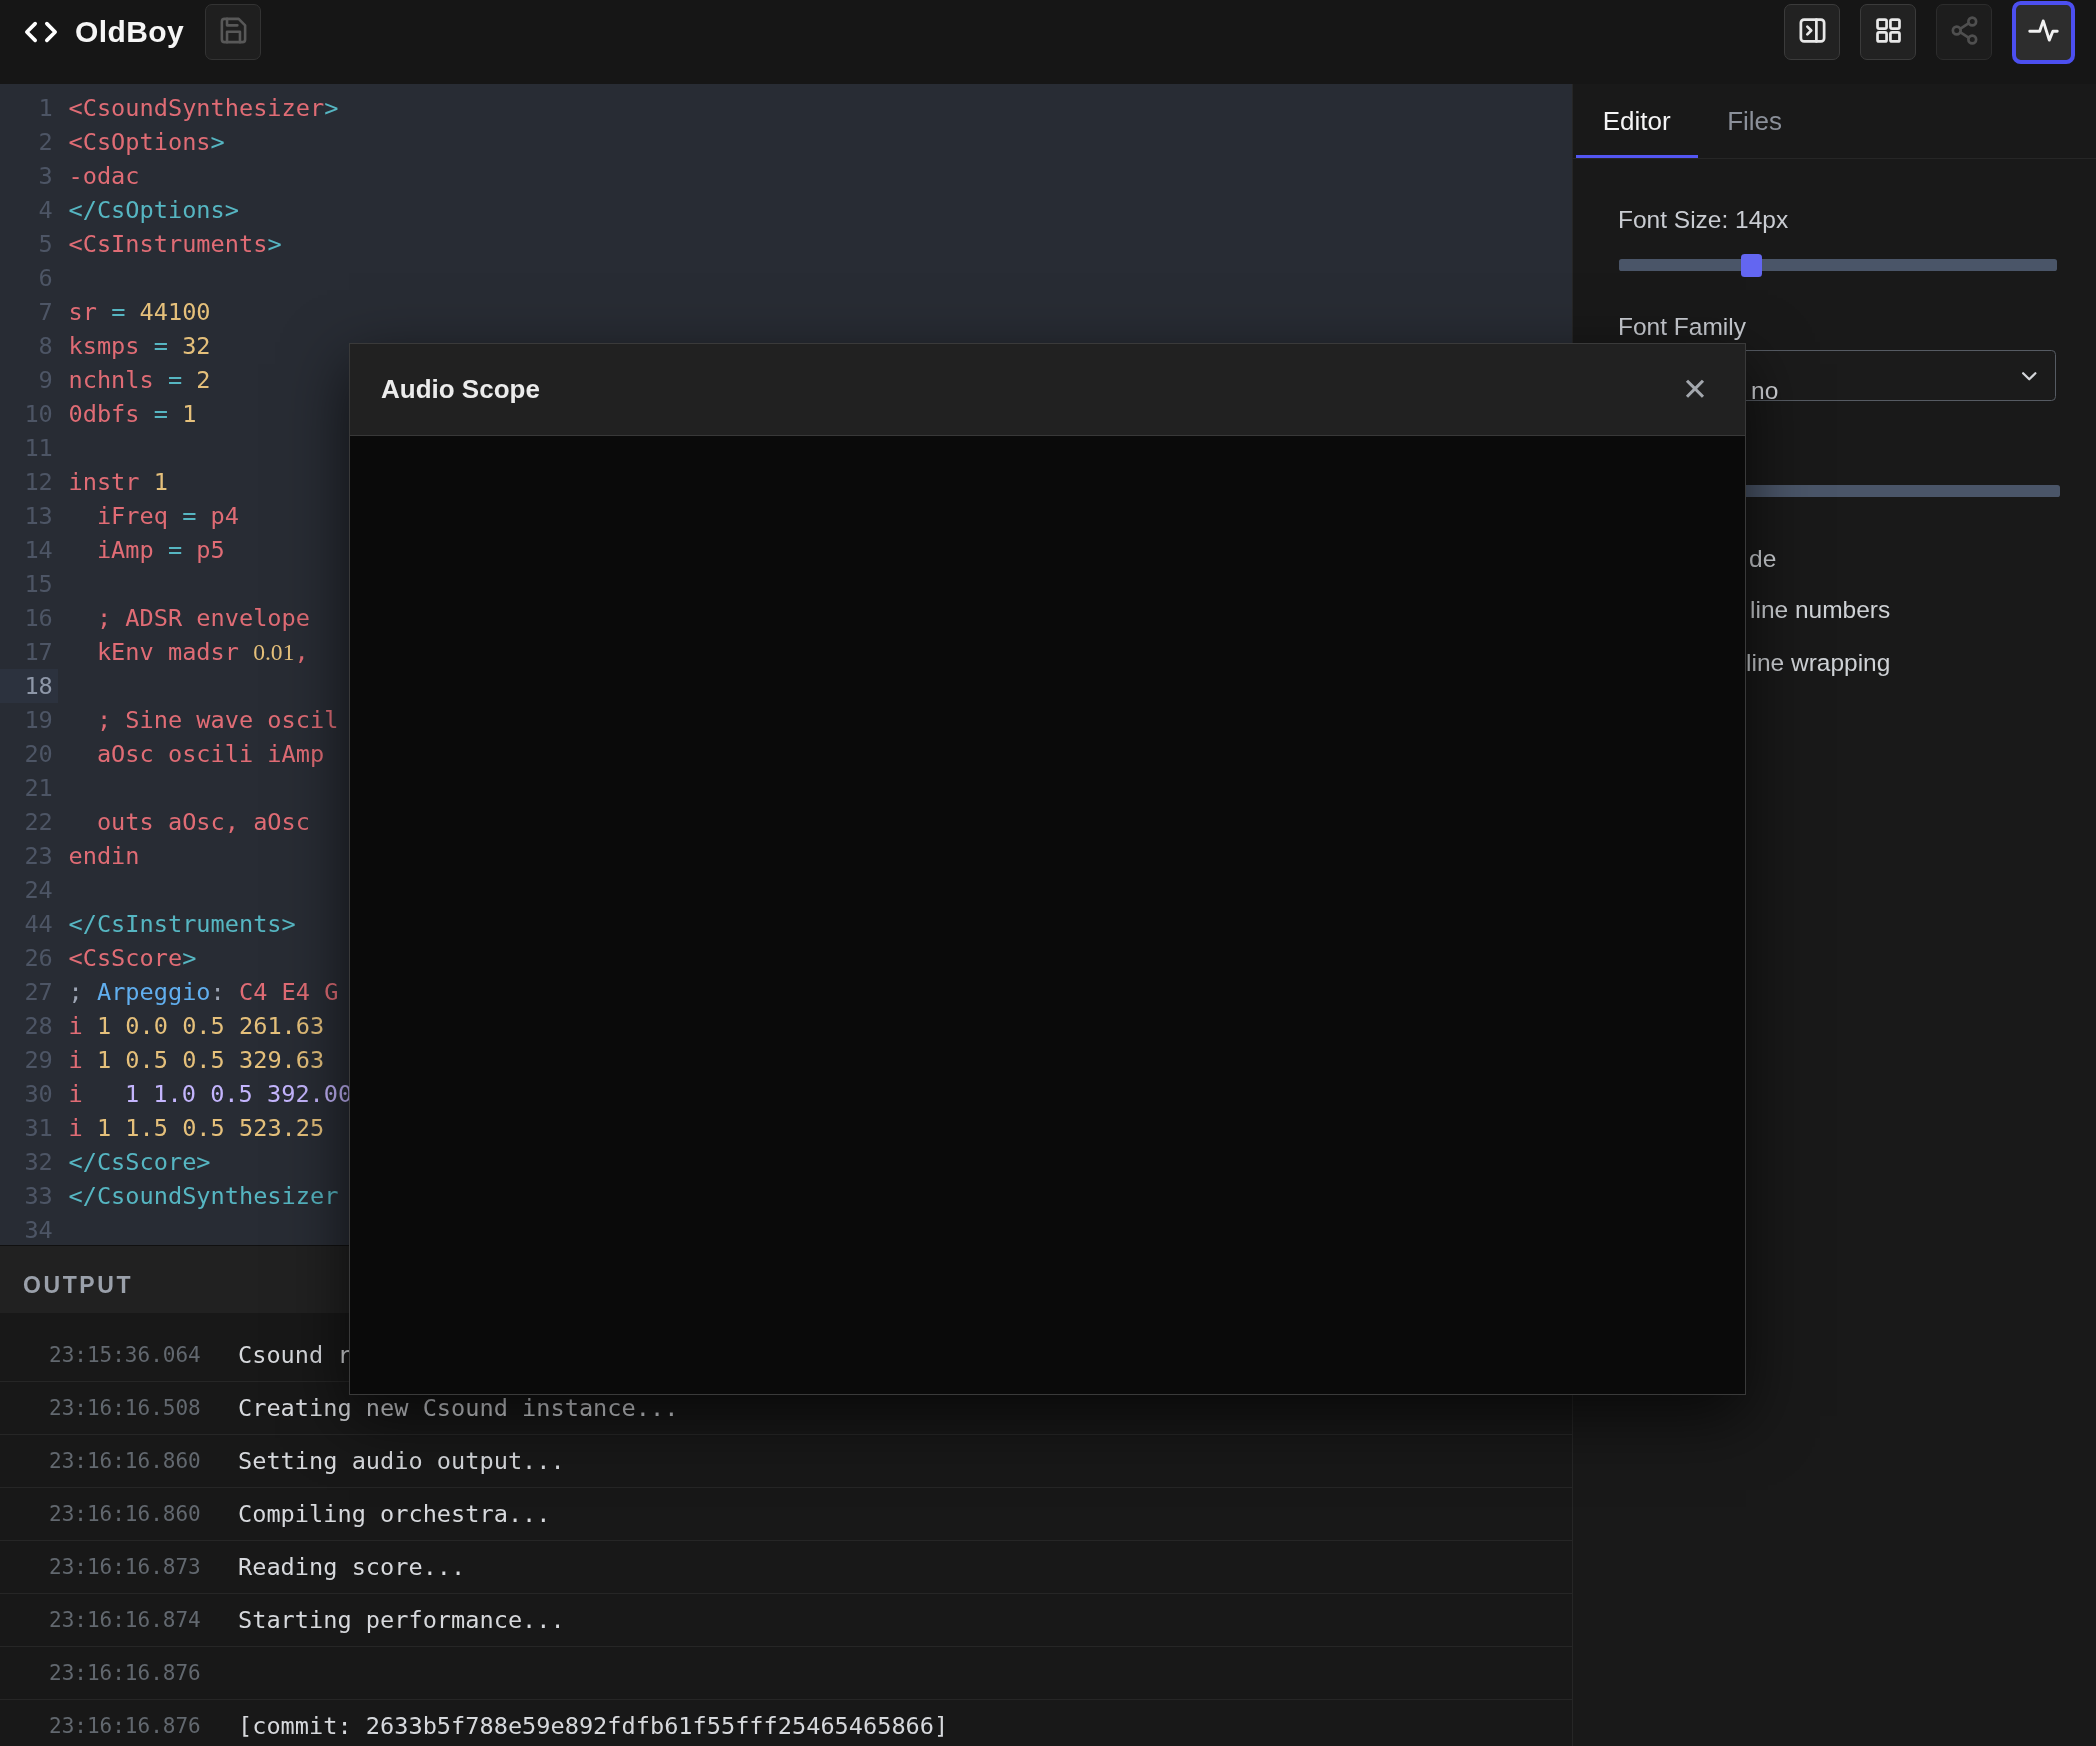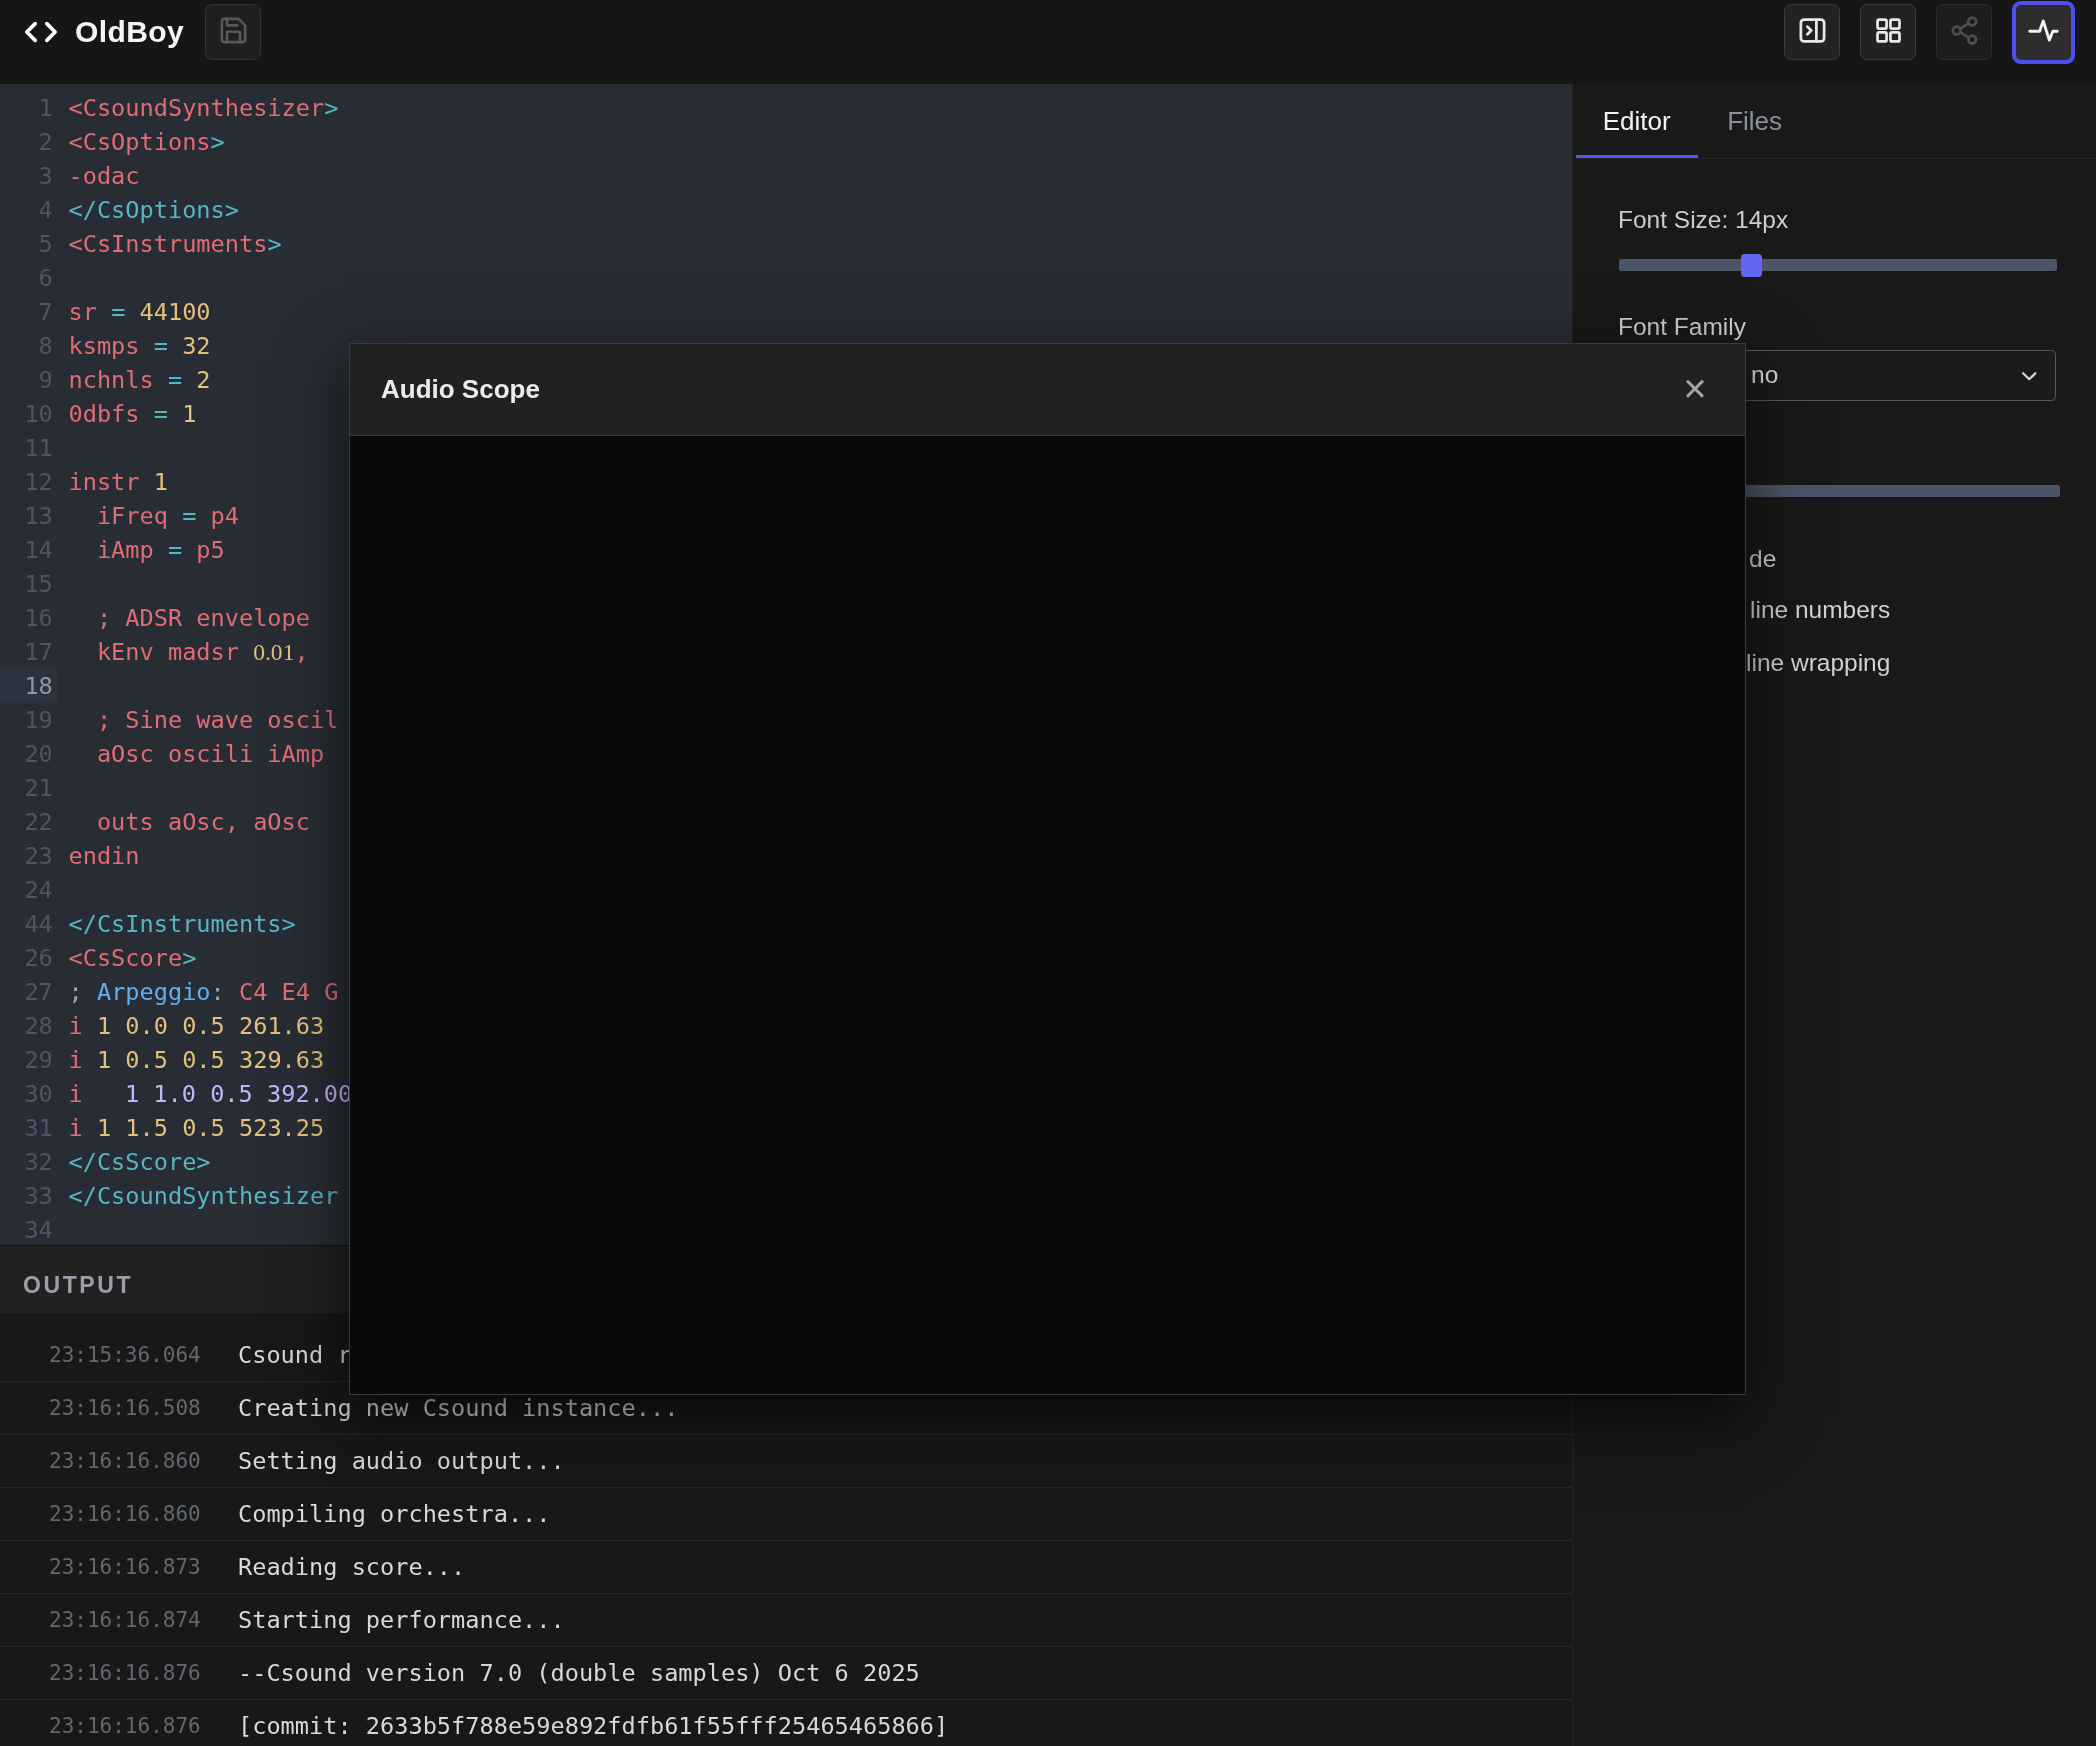--- a/index.html
+++ b/index.html
@@ -46,21 +46,21 @@
   .tab.active{color:#f4f4f5;font-weight:500;}
   .tab.inactive{color:#8b909a;}
   #tab-editor{width:122px;}
   #tab-files{width:114px;}
   .tab.active::after{content:"";position:absolute;left:0;right:0;bottom:0;height:3.5px;background:#5356f2;}
   .sb-label{position:absolute;left:45px;color:#c9ccd2;font-size:24.5px;height:30px;line-height:30px;}
   .slider-track{position:absolute;background:#4a5568;height:12.2px;border-radius:2.6px;}
   #fs-thumb{position:absolute;left:122px;top:-5.2px;width:21px;height:23px;background:#6366f1;border-radius:3.5px;}
   #font-select{position:absolute;left:45px;top:266px;width:438px;height:51px;background:#1b1b1b;
                border:1.7px solid #565b63;border-radius:4.4px;box-sizing:border-box;}
-  #font-select-text{position:absolute;left:132px;top:0;height:47px;line-height:47px;color:#d4d6da;font-size:24.5px;}
+  #font-select-text{position:absolute;left:132px;top:16px;height:47px;line-height:47px;color:#d4d6da;font-size:24.5px;}
   #font-select svg{position:absolute;right:14px;top:13px;}
   .frag{position:absolute;color:#cfd2d6;font-size:24.5px;height:30px;line-height:30px;}
 
   
   #modal{position:absolute;left:349px;top:343px;width:1397px;height:1052px;background:#0a0a0a;
          border:0.9px solid #3a3a3a;box-sizing:border-box;z-index:100;box-shadow:0 21px 61px rgba(0,0,0,.65);}
   #modal-header{height:92px;background:#212121;border-bottom:0.9px solid #383838;
                 display:flex;align-items:center;padding:0 37px 0 31px;box-sizing:border-box;}
   #modal-title{color:#ececec;font-size:26px;font-weight:600;}
   #modal-close{margin-left:auto;color:#a3a7ad;font-size:31px;line-height:31px;cursor:pointer;}
@@ -296,21 +296,20 @@
         <div class="orow">
           <div class="ots">23:16:16.873</div>
           <div class="omsg">Reading score...</div>
         </div>
         <div class="orow">
           <div class="ots">23:16:16.874</div>
           <div class="omsg">Starting performance...</div>
         </div>
         <div class="orow">
           <div class="ots">23:16:16.876</div>
-          <div class="omsg">--Csound version 7.0 (double samples) Oct 6 2025</div>
         </div>
         <div class="orow">
           <div class="ots">23:16:16.876</div>
           <div class="omsg">[commit: 2633b5f788e59e892fdfb61f55fff25465465866]</div>
         </div>
       </div>
   </section>
 
   <aside id="sidebar">
     <div id="tabs">

